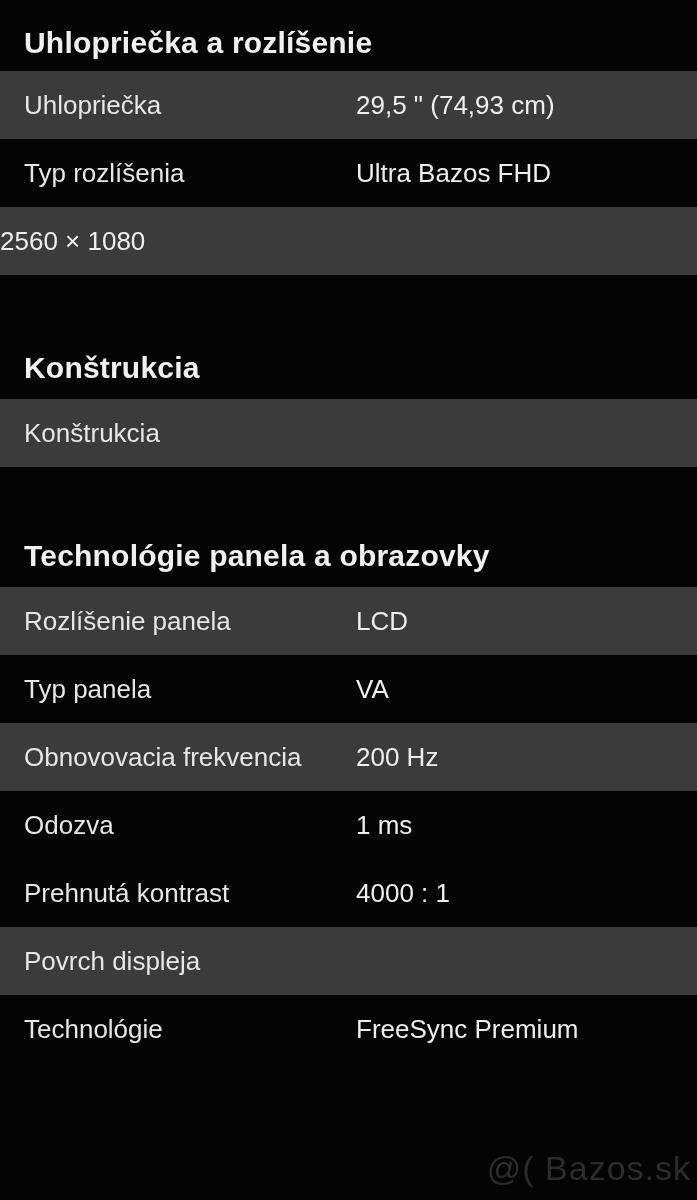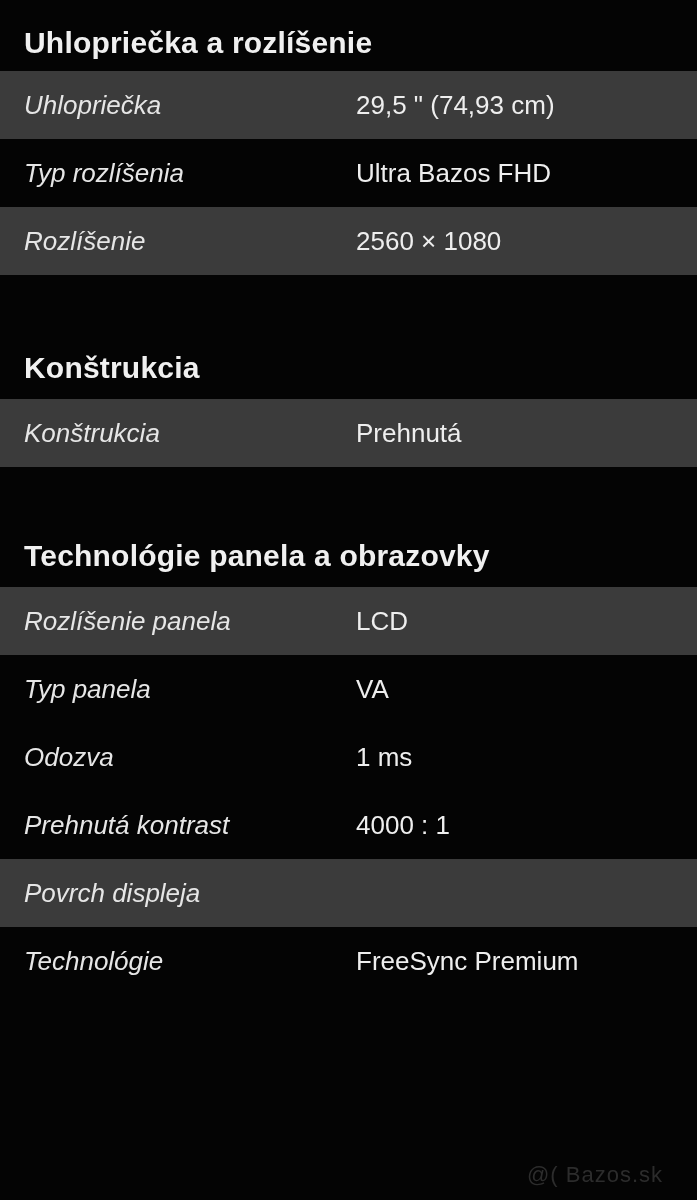--- a/index.html
+++ b/index.html
@@ -49,32 +49,31 @@
   }
   .spec-row.gray {
     background: #3b3b3b;
   }
   .row-label {
     box-sizing: border-box;
     width: 356px;
     padding-left: 24px;
     color: #e6e6e6;
     white-space: nowrap;
-    font-style: italic;
   }
   .row-value {
     flex: 1;
     color: #eeeeee;
     white-space: nowrap;
   }
   .watermark {
     position: absolute;
-    right: 34px;
+    right: 6px;
     bottom: 12px;
-    font-size: 22px;
+    font-size: 34px;
     color: #2c2c2c;
     letter-spacing: 1px;
     font-weight: normal;
   }
 </style>
 </head>
 <body>
 
 <div class="sheet">
 
@@ -82,44 +81,46 @@
 
   <div class="spec-row gray">
     <div class="row-label">Uhlopriečka</div>
     <div class="row-value">29,5 " (74,93 cm)</div>
   </div>
   <div class="spec-row">
     <div class="row-label">Typ rozlíšenia</div>
     <div class="row-value">Ultra Bazos FHD</div>
   </div>
   <div class="spec-row gray">
-    <div class="row-label">Rozlíšenie</div>
     <div class="row-value">2560 × 1080</div>
   </div>
 
   <div class="gap g1"></div>
 
   <div class="section-header mid">Konštrukcia</div>
 
   <div class="spec-row gray">
     <div class="row-label">Konštrukcia</div>
-    <div class="row-value">Prehnutá</div>
   </div>
 
   <div class="gap g2"></div>
 
   <div class="section-header mid">Technológie panela a obrazovky</div>
 
   <div class="spec-row gray">
     <div class="row-label">Rozlíšenie panela</div>
     <div class="row-value">LCD</div>
   </div>
   <div class="spec-row">
     <div class="row-label">Typ panela</div>
     <div class="row-value">VA</div>
+  </div>
+  <div class="spec-row gray">
+    <div class="row-label">Obnovovacia frekvencia</div>
+    <div class="row-value">200 Hz</div>
   </div>
   <div class="spec-row">
     <div class="row-label">Odozva</div>
     <div class="row-value">1 ms</div>
   </div>
   <div class="spec-row">
     <div class="row-label">Prehnutá kontrast</div>
     <div class="row-value">4000 : 1</div>
   </div>
   <div class="spec-row gray">

